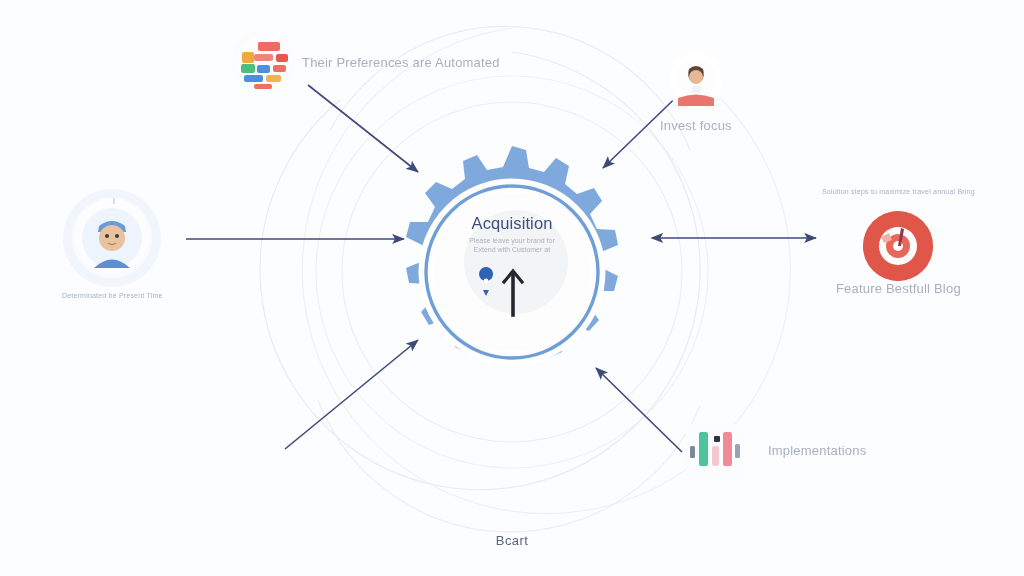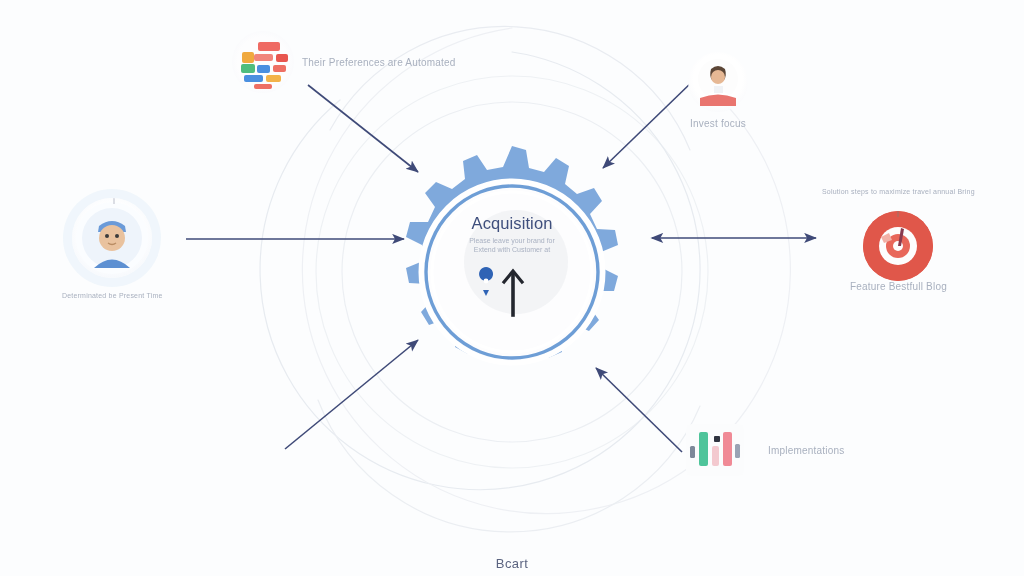--- a/index.html
+++ b/index.html
@@ -18,39 +18,39 @@
   .node{position:absolute;display:flex;align-items:center;}
   .node.stacked{flex-direction:column;}
   .node-icon{
     position:relative;
     border-radius:50%;
     display:flex;align-items:center;justify-content:center;
     overflow:hidden;
   }
   .node-label{
     color:#9aa3b4;
-    font-size:10px;
+    font-size:13px;
     letter-spacing:.2px;
     white-space:nowrap;
     filter:blur(.55px);
     opacity:.85;
   }
   .node-label.wide{font-size:7px;}
 
   
   #node-social{left:232px;top:31px;}
   #node-social .node-icon{
     width:62px;height:62px;
     background:radial-gradient(circle at 50% 50%,#fdfdfe 58%,#f4f6fa 100%);
   }
   #node-social .node-label{margin-left:8px;}
   .chip{position:absolute;border-radius:2px;filter:blur(.3px);}
 
   
-  #node-brand{left:688px;top:52px;}
+  #node-brand{left:660px;top:52px;}
   #node-brand .node-icon{
     width:60px;height:60px;
     background:radial-gradient(circle at 50% 45%,#ffffff 55%,#f3f5f9 100%);
   }
   #node-brand .node-label{margin-top:6px;}
 
   
   #node-customer{left:62px;top:198px;}
   #node-customer .node-icon{
     width:80px;height:80px;
@@ -98,21 +98,20 @@
   #center-sub{
     margin-top:3px;font-size:7px;line-height:9px;color:#a9b1c2;
     filter:blur(.7px);
   }
 
   
   #caption{
     position:absolute;left:0;top:533px;width:1024px;text-align:center;
     font-size:13px;color:#5b6480;letter-spacing:.4px;
     filter:blur(.3px);
-    margin-top:23px;
   }
 </style>
 </head>
 <body>
 
 <div id="stage">
 
   <svg class="layer" viewBox="0 0 1024 576">
     <g fill="none" stroke="#e9ecf1" stroke-width="1.2" stroke-linecap="round">
       <circle cx="512" cy="272" r="170" stroke="#eceff3"></circle>

